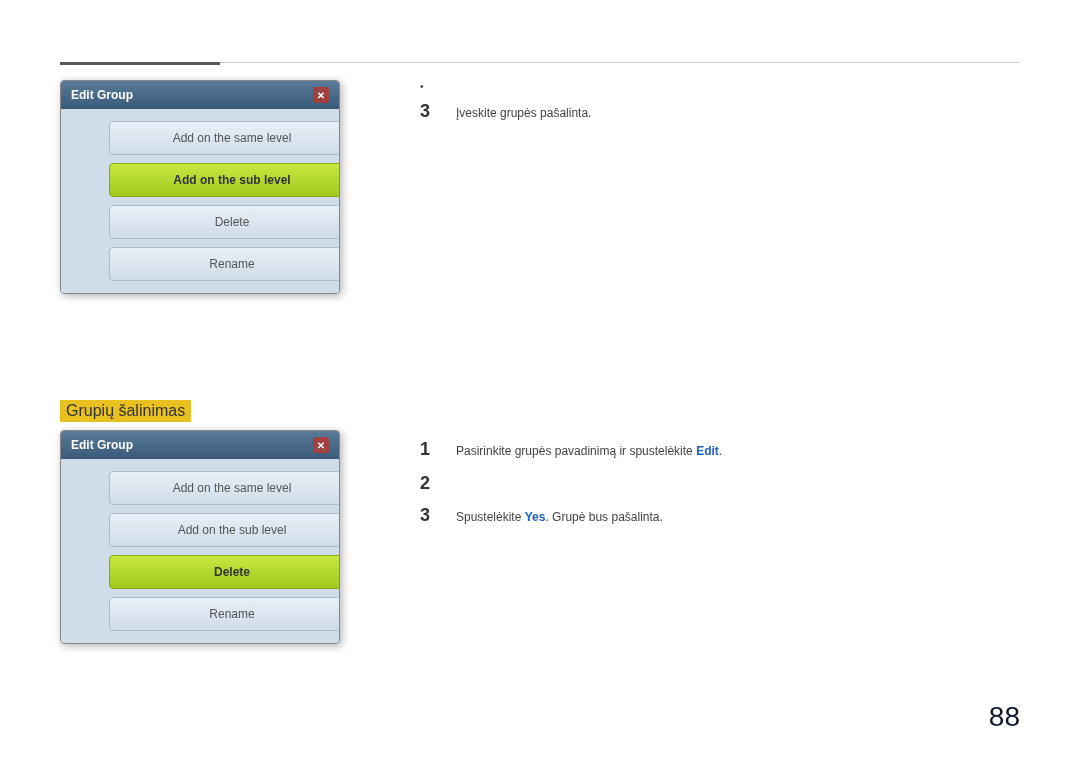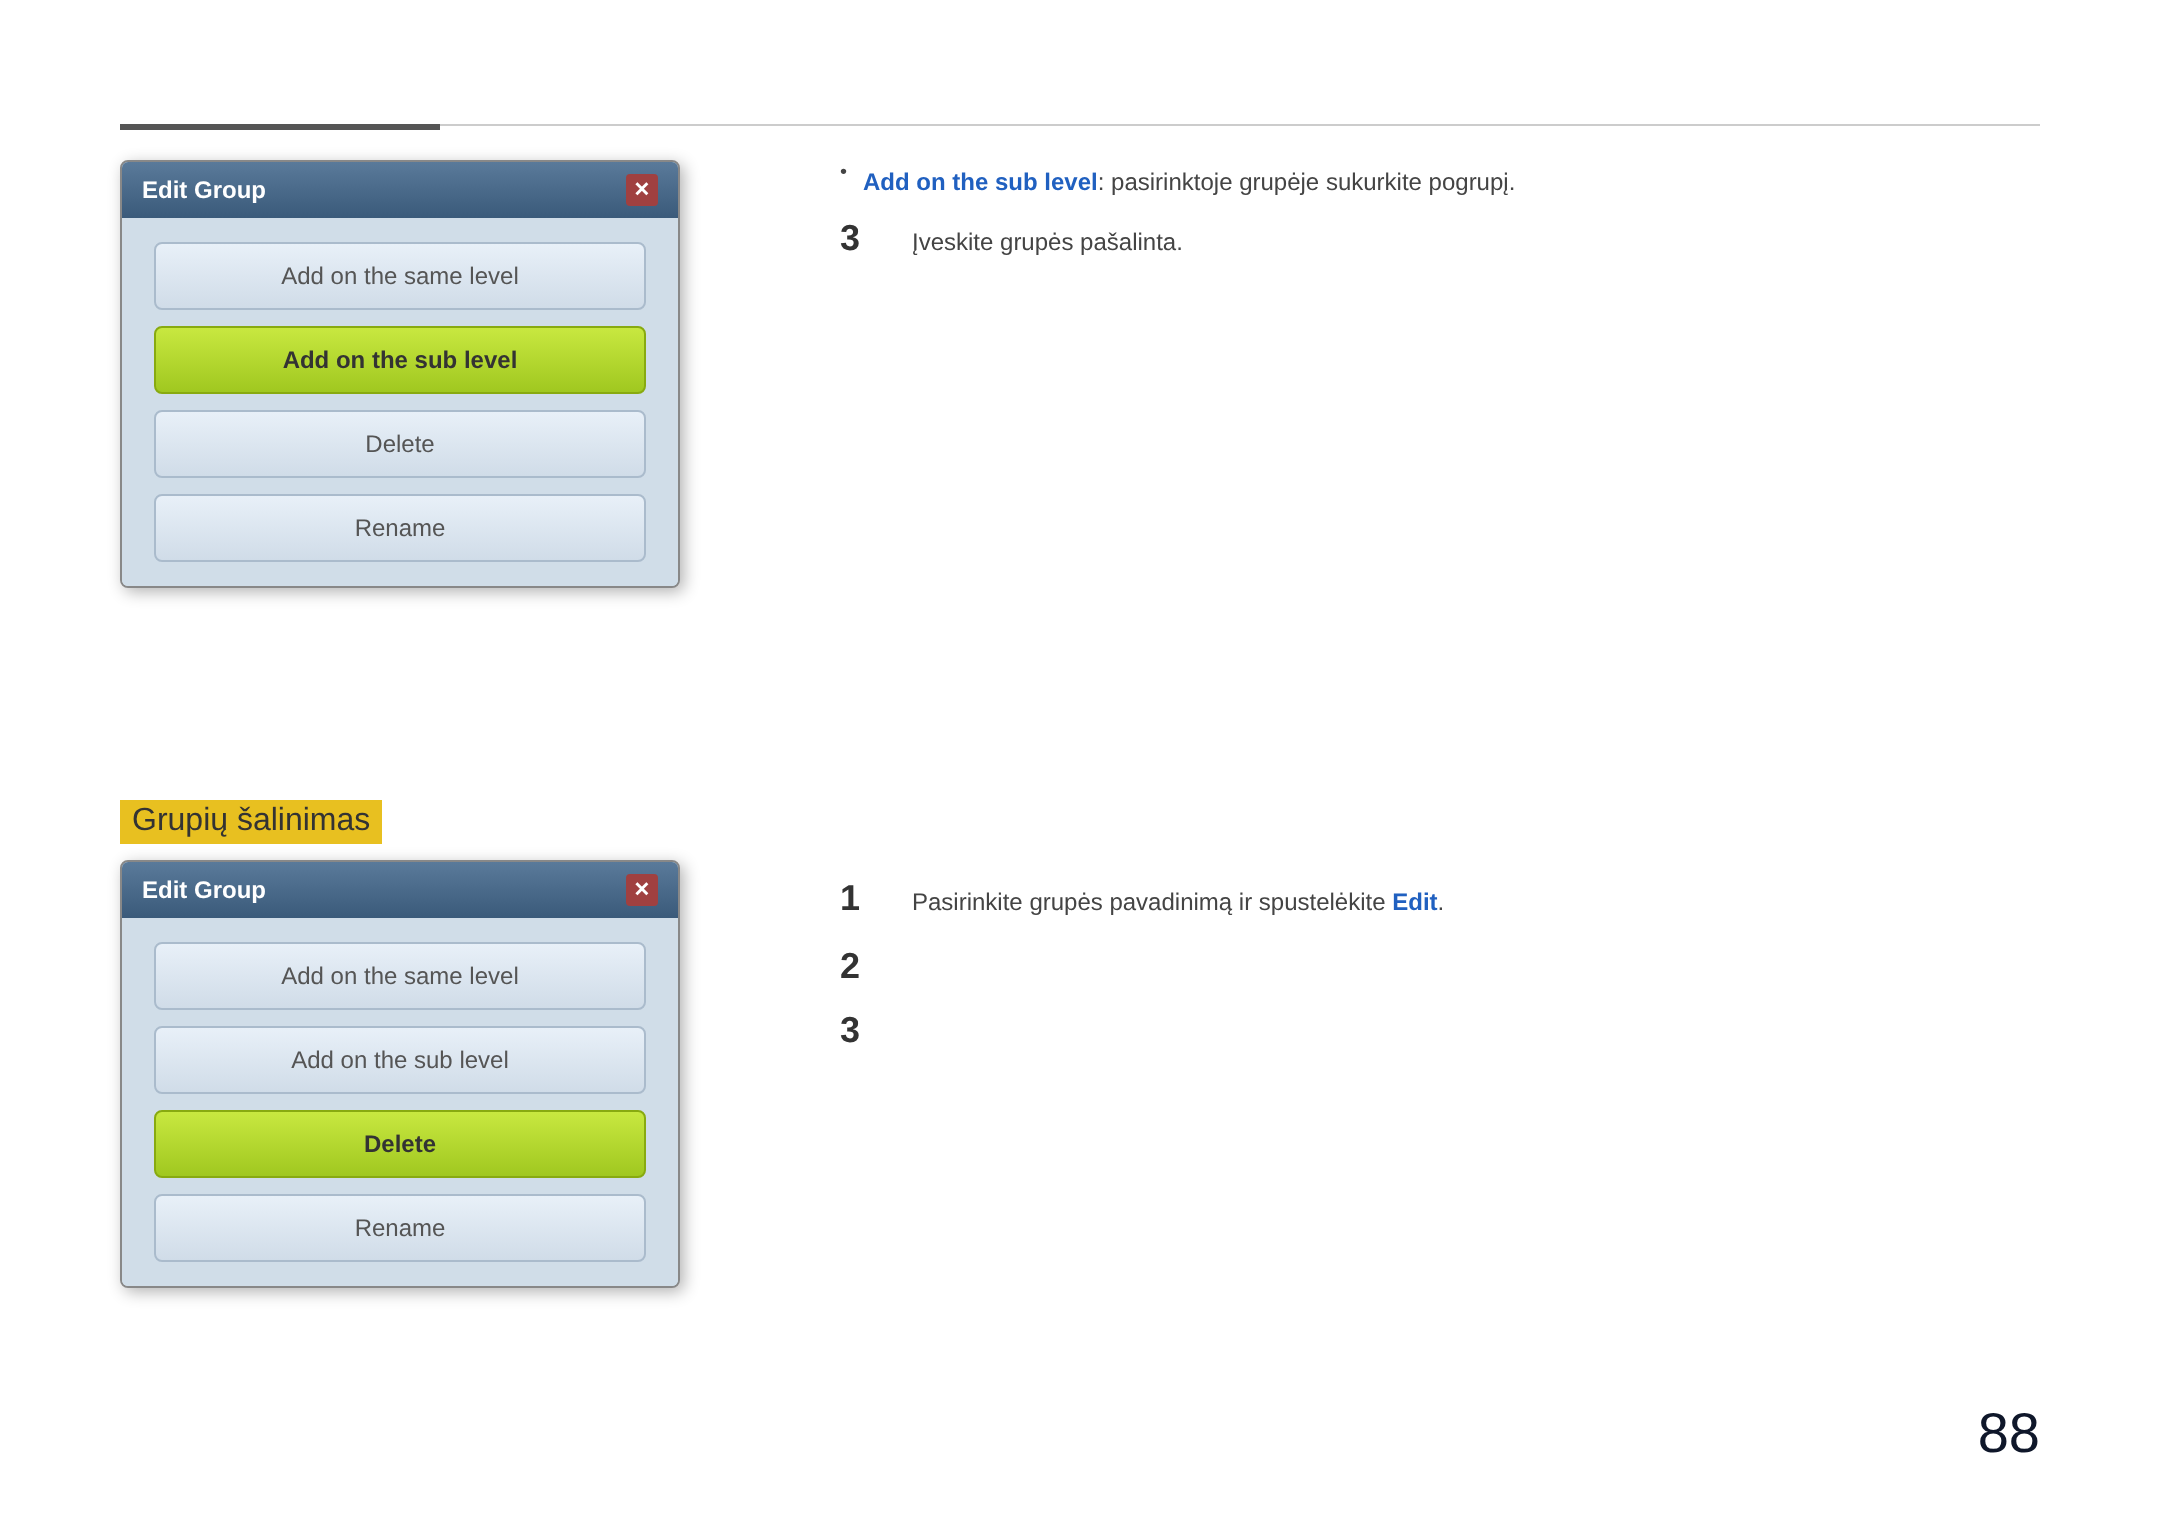--- a/index.html
+++ b/index.html
@@ -93,20 +93,21 @@
     }
 
     .dialog-btn {
       width: 100%;
       padding: 9px 0;
       border-radius: 4px;
       border: 1px solid #aabbcc;
       font-size: 12px;
       cursor: pointer;
       text-align: center;
+      margin-left: 32px;
     }
 
     .dialog-btn-normal {
       background: linear-gradient(to bottom, #e8f0f8, #d0dce8);
       color: #555;
     }
 
     .dialog-btn-green {
       background: linear-gradient(to bottom, #c8e840, #a0c820);
       color: #333;
@@ -217,23 +218,20 @@
       <button class="dialog-btn dialog-btn-green">Add on the sub level</button>
       <button class="dialog-btn dialog-btn-normal">Delete</button>
       <button class="dialog-btn dialog-btn-normal">Rename</button>
     </div>
   </div>
 </div>
 
 <div class="right-content-top">
   <div class="bullet-item">
     <span class="bullet-dot">•</span>
-    <span class="item-text">
-      <span class="link-text">Add on the sub level</span><span>: pasirinktoje grupėje sukurkite pogrupį.</span>
-    </span>
   </div>
   <div class="numbered-item step-3-top">
     <span class="item-number">3</span>
     <span class="item-text">Įveskite grupės pašalinta.</span>
   </div>
 </div>
 
 <div class="section-heading">
   <span class="section-heading-text">Grupių šalinimas</span>
 </div>
@@ -258,16 +256,19 @@
     <span class="item-number">1</span>
     <span class="item-text">
       <span>Pasirinkite grupės pavadinimą ir spustelėkite </span><span class="link-text">Edit</span><span>.</span>
     </span>
   </div>
   <div class="numbered-item">
     <span class="item-number">2</span>
   </div>
   <div class="numbered-item">
     <span class="item-number">3</span>
+    <span class="item-text">
+      <span>Spustelėkite </span><span class="link-text">Yes</span><span>. Grupė bus pašalinta.</span>
+    </span>
   </div>
 </div>
 
 <div class="page-number">88</div>
 
 </body></html>

